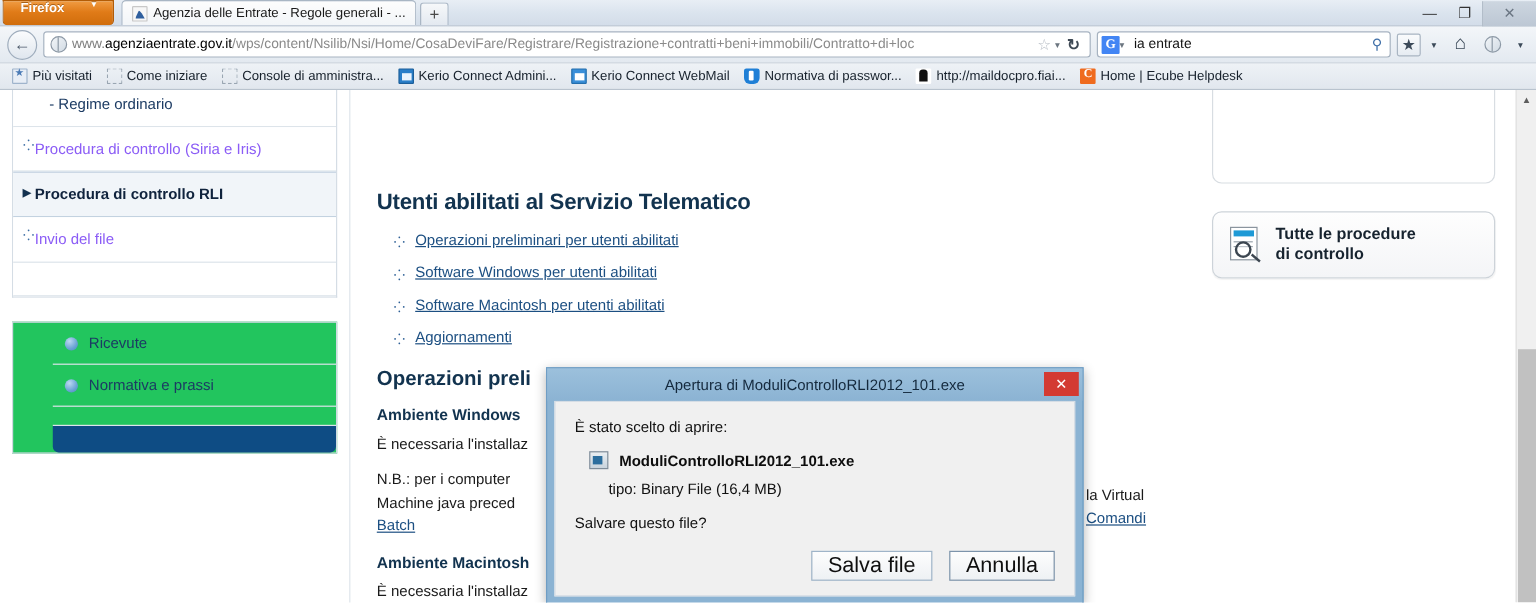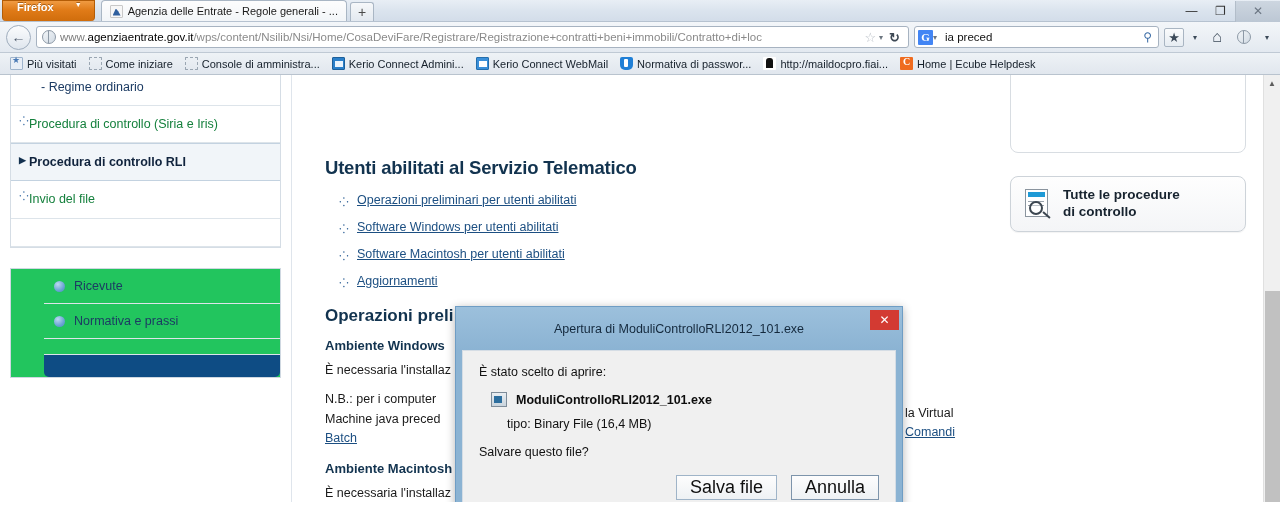--- a/index.html
+++ b/index.html
@@ -271,21 +271,21 @@
   }
   .ln-block {
     background: #ffffff;
     border: 1px solid #d5dde5;
     border-top: none;
   }
   .ln-item {
     border-bottom: 1px solid #dde4ea;
     padding: 9px 10px 9px 18px;
     font-size: 12.5px;
-    color: #15803d;
+    color: #8b5cf6;
     line-height: 1.45;
     position: relative;
     cursor: default;
     background: #ffffff;
   }
   .ln-item.sub {
     padding-left: 30px;
     color: #1c3b63;
   }
   .ln-item.active {
@@ -340,21 +340,21 @@
   .content-sep {
     position: absolute;
     left: 291px; top: -6px;
     width: 1px; height: 440px;
     background: #dfe5ec;
   }
 
   
   .main {
     position: absolute;
-    left: 325px; top: 82px;
+    left: 314px; top: 82px;
     width: 600px;
   }
   .h2 {
     font-size: 18.5px;
     font-weight: bold;
     color: #12334f;
     margin: 0 0 14px 0;
     letter-spacing: -.2px;
   }
   .linklist { margin: 0 0 18px 14px; }
@@ -480,21 +480,21 @@
   .dialog {
     position: absolute;
     left: 455px; top: 231px;
     width: 448px;
     border: 1px solid #6f9dc4;
     background: #8bb3d3;
     box-shadow: 0 2px 9px rgba(0,0,0,.30);
     z-index: 50;
   }
   .dlg-title {
-    height: 43px;
+    height: 27px;
     display: flex;
     align-items: center;
     justify-content: center;
     position: relative;
     font-size: 12.5px;
     color: #14293d;
     background: linear-gradient(to bottom,#9cc0dc,#8bb3d3);
   }
   .dlg-close {
     position: absolute;
@@ -577,21 +577,21 @@
       <span class="urltext"><span class="host"><span class="www">www.</span><span>agenziaentrate.gov.it</span></span><span class="path">/wps/content/Nsilib/Nsi/Home/CosaDeviFare/Registrare/Registrazione+contratti+beni+immobili/Contratto+di+loc</span></span>
       <span class="urlicons">
         <span class="star">☆</span>
         <span class="dd">▾</span>
         <span class="reload">↻</span>
       </span>
     </div>
     <div class="searchbar">
       <span class="gicon">G</span>
       <span class="dd">▾</span>
-      <span class="searchtext" placeholder="Cerca">ia preced</span>
+      <span class="searchtext" placeholder="Cerca">ia entrate</span>
       <span class="magnifier">⚲</span>
     </div>
     <div class="tbicon bookmark-ico">★</div>
     <div class="tbicon" style="font-size:8px;width:12px;">▾</div>
     <div class="tbicon" style="font-size:16px;">⌂</div>
     <div class="tbicon">
       <span class="globe" style="margin:0;"></span>
     </div>
     <div class="tbicon" style="font-size:8px;width:14px;">▾</div>
   </div>

